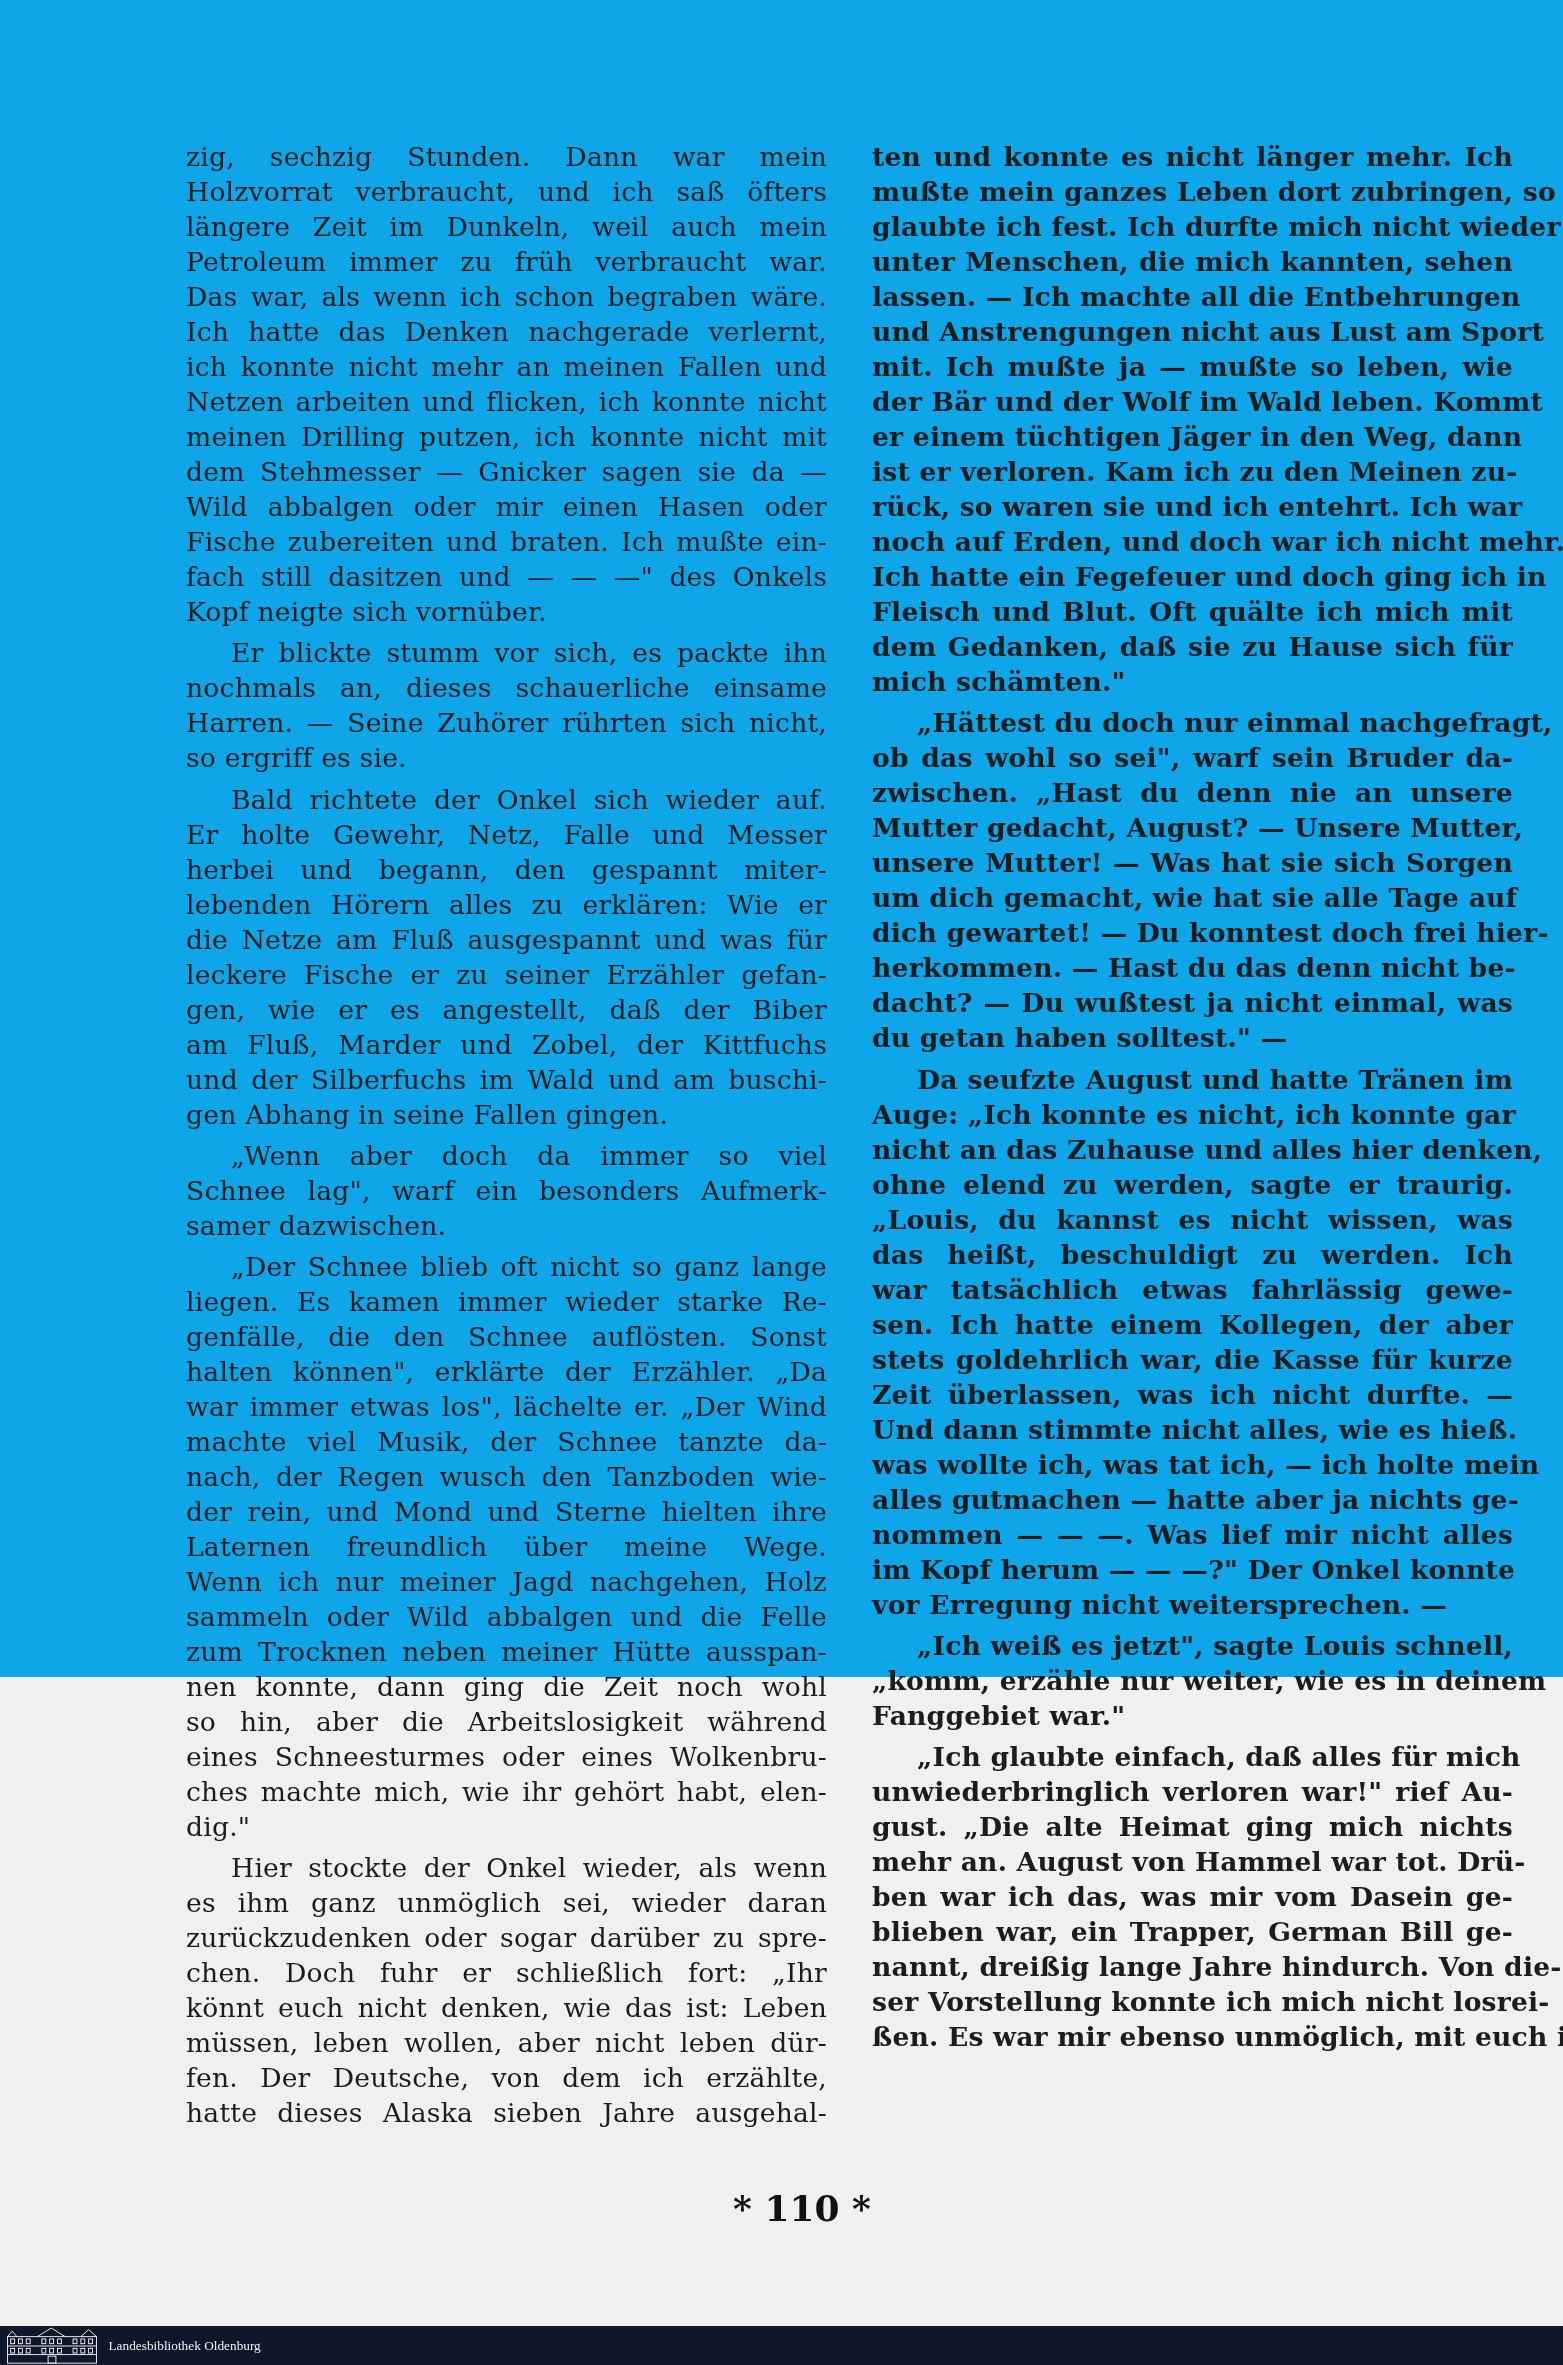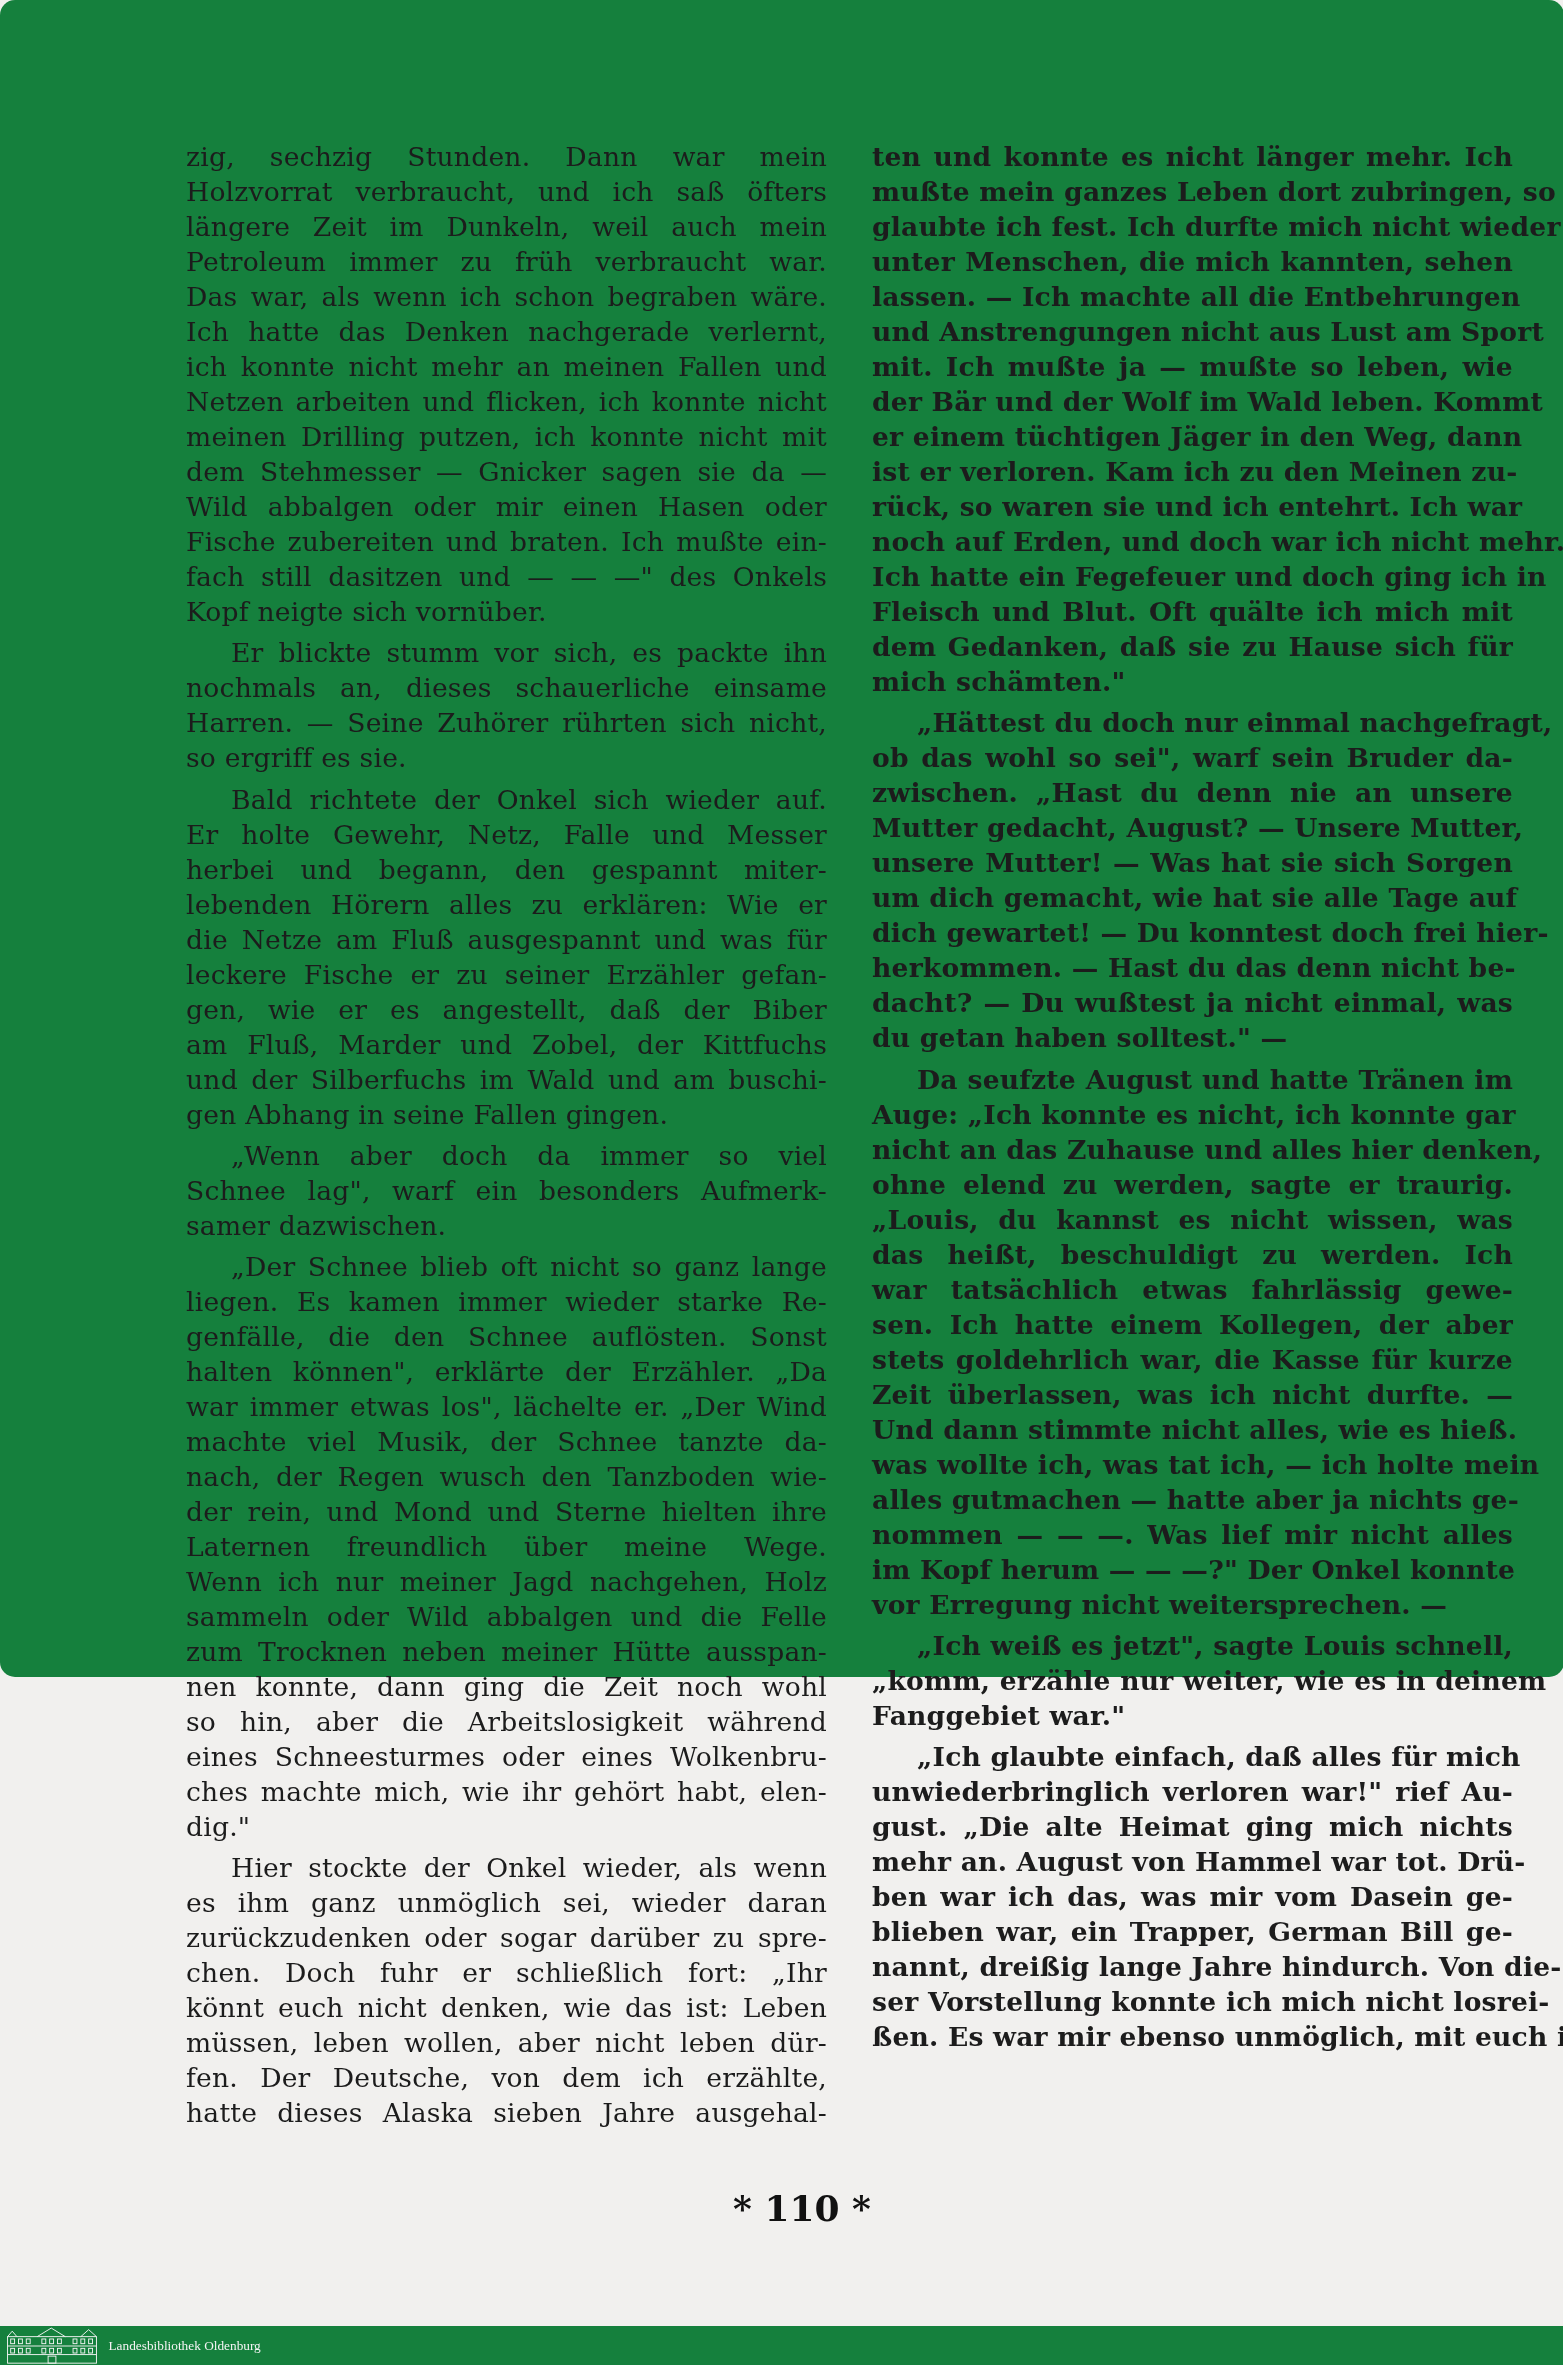--- a/index.html
+++ b/index.html
@@ -4,22 +4,21 @@
 <style>
   html, body { margin: 0; padding: 0; }
   body {
     width: 1564px; height: 2366px; position: relative; overflow: hidden;
     background: #f1f0ee;
     font-family: "DejaVu Serif", serif;
     color: #1c1c1c;
   }
   .page {
     position: absolute; left: 0; top: 0; width: 1564px; height: 1677px;
-    background: #15803d;
-    border-radius: 15px;
+    background: #0ea5e9;
   }
   .column {
     position: absolute; top: 139px; width: 641px;
   }
   .col-left { left: 186px; }
   .col-right { left: 872px; font-weight: bold; }
   .para { margin: 0; }
   .line {
     display: block;
     font-size: 26.6px;
@@ -33,21 +32,21 @@
   .line.last { text-align-last: left; }
   .line.indent { padding-left: 45px; }
   .gap { height: 6.3px; }
   .page-number {
     position: absolute; left: 0; width: 1564px; top: 2187px;
     text-align: center; font-size: 36px; font-weight: bold;
     font-family: "DejaVu Serif", serif; color: #111; padding-left: 20px;
   }
   .footer {
     position: absolute; left: 0; top: 2326px; width: 1564px; height: 39px;
-    background: #15803d; display: flex; align-items: center;
+    background: #0f172a; display: flex; align-items: center;
   }
   .footer-logo {
     width: 92px; height: 38px; margin-left: 5.5px; position: relative;
   }
   .footer-text {
     font-family: "Liberation Serif", serif; color: #f4f4f4; font-size: 13.3px;
     margin-left: 11px;
   }
 </style>
 </head>

